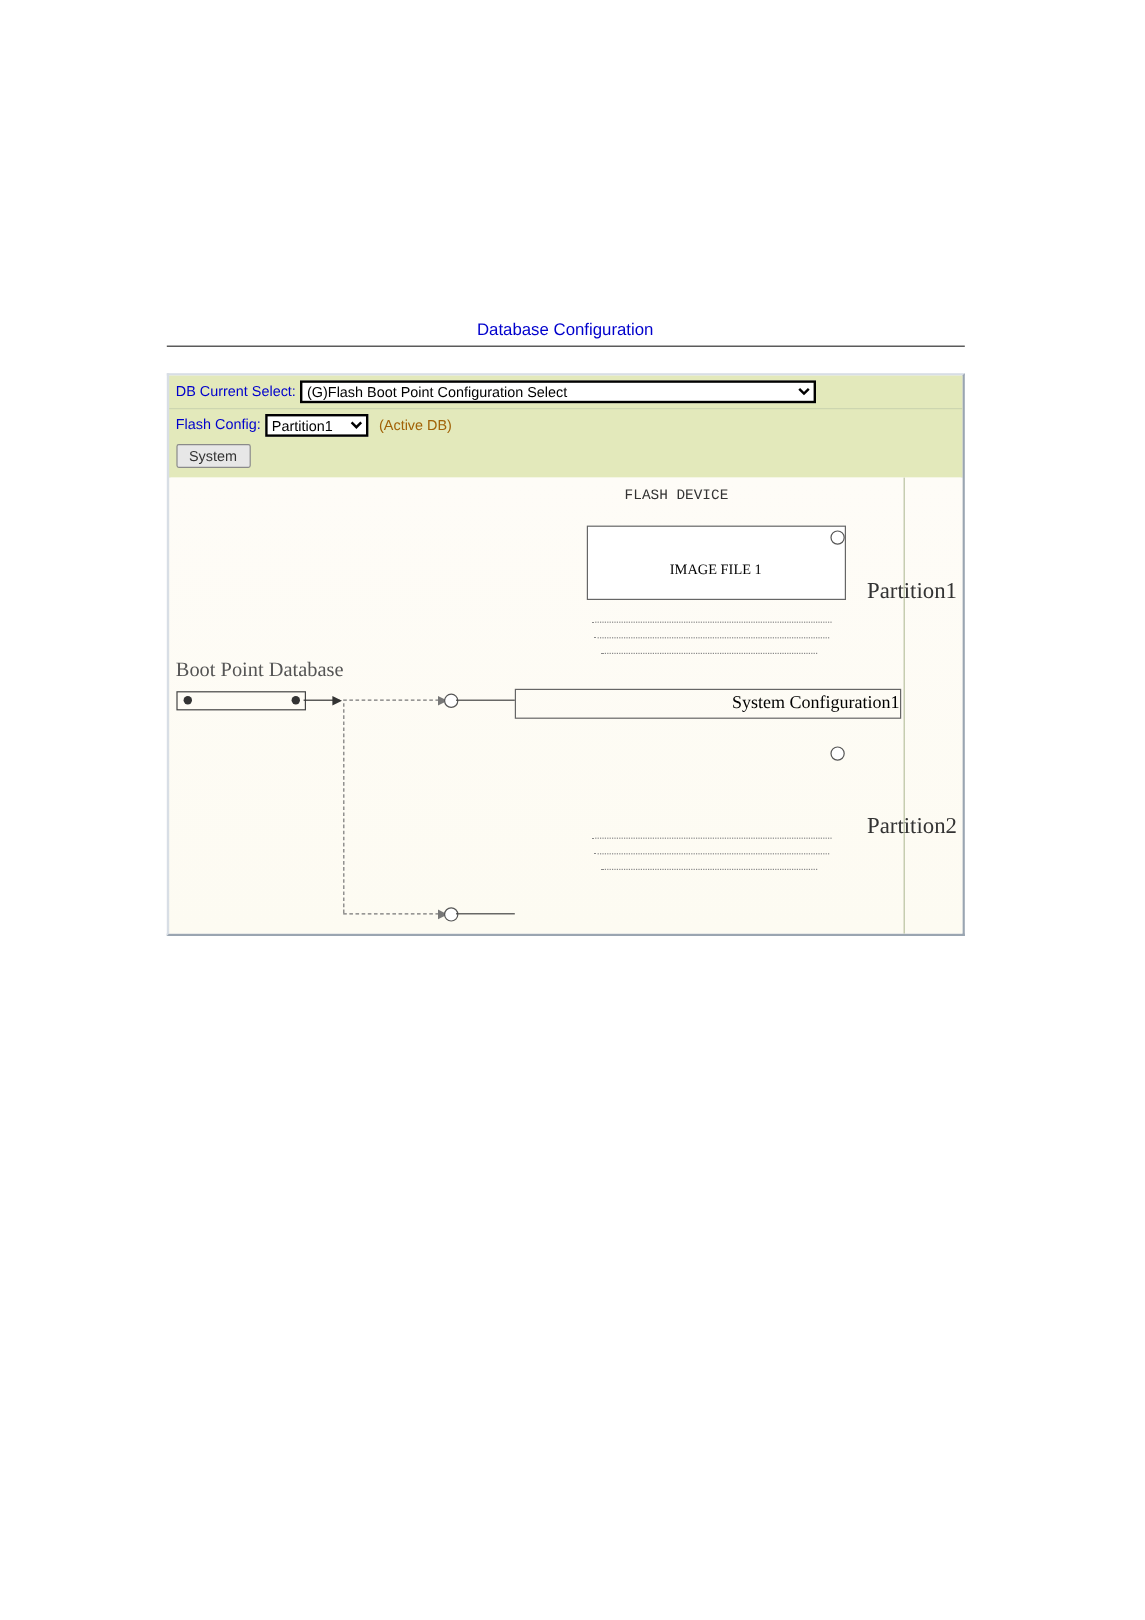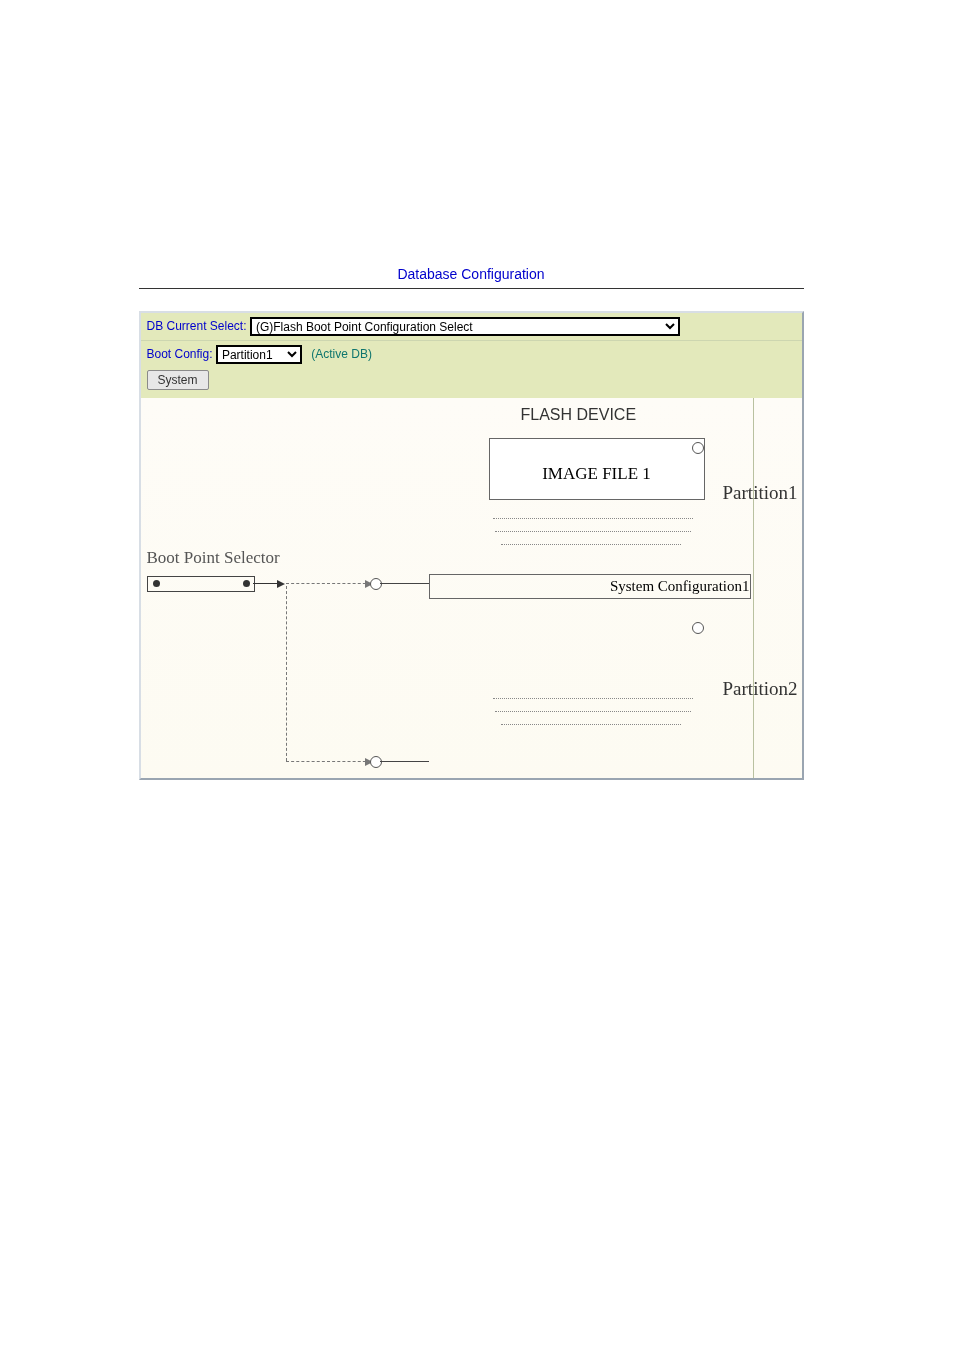--- a/index.html
+++ b/index.html
@@ -9,30 +9,30 @@
   hr.rule{border:none;border-top:1px solid #333;margin:0 0 22px 0;}
   .frame{border:2px solid #9aa5b1;border-left-color:#d8dee5;border-top-color:#d8dee5;
          box-shadow:inset 0 0 0 1px #cdd6dd;}
   .row{padding:4px 6px;font-size:12px;color:#333;}
   .bg-olive{background:#e3e9bb;}
   .label-blue{color:#0000cc;}
   select.native{font-size:12px;height:19px;border:2px solid #000000;background:#fff;
                 vertical-align:middle;}
   #select-db{width:430px;}
   #select-boot{width:86px;}
-  .note{color:#0f766e;margin-left:6px;}
+  .note{color:#a16207;margin-left:6px;}
   .apply{display:inline-block;margin-top:6px;padding:2px 10px;font-size:12px;
          background:#e7e7e7;border:1px solid #8a8a8a;border-radius:2px;cursor:pointer;}
   .diagram{position:relative;height:380px;background:linear-gradient(#fefcf7,#fdfbf2);}
-  .head{font-family:Liberation Sans, sans-serif;font-size:16px;color:#333;}
+  .head{font-family:Liberation Mono, monospace;font-size:12px;color:#333;}
   .serif{font-family:'Times New Roman',serif;}
   .flash{position:absolute;left:380px;top:8px;}
   .box{position:absolute;border:1px solid #666;background:#fff;font-family:'Times New Roman',serif;
        text-align:center;}
-  .img1{left:348px;top:40px;width:214px;height:60px;line-height:70px;font-size:17px;}
+  .img1{left:348px;top:40px;width:214px;height:60px;line-height:70px;font-size:12px;}
   .img2{left:348px;top:220px;width:214px;height:60px;line-height:70px;font-size:18px;}
   .circ{position:absolute;width:10px;height:10px;border:1px solid #555;border-radius:50%;background:#fff;}
   .c1{left:551px;top:44px;} .c2{left:551px;top:224px;}
   .dotline{position:absolute;border-top:1.5px dotted #888;}
   .d1{left:352px;top:120px;width:200px;} .d2{left:354px;top:133px;width:196px;}
   .d3{left:360px;top:146px;width:180px;}
   .d4{left:352px;top:300px;width:200px;} .d5{left:354px;top:313px;width:196px;}
   .d6{left:360px;top:326px;width:180px;}
   .sysbox{position:absolute;left:288px;width:320px;border:1px solid #666;font-family:'Times New Roman',serif;
           font-size:15px;text-align:right;padding:3px 0;background:transparent;}
@@ -72,21 +72,21 @@
 
       <div class="row bg-olive">
         <span class="label-blue">DB Current Select:</span>
         <select id="select-db" class="native">
           <option>(G)Flash Boot Point Configuration Select</option>
         </select>
       </div>
 
 
       <div class="row bg-olive" style="border-top:1px solid #cdd6b0;padding-bottom:8px;">
-        <span class="label-blue">Boot Config:</span>
+        <span class="label-blue">Flash Config:</span>
         <select id="select-boot" class="native">
           <option>Partition1</option>
         </select>
         <span class="note">(Active DB)</span>
         <br>
         <span class="apply">System</span>
       </div>
 
       <div class="diagram">
         <div class="vline vSplit"></div>
@@ -99,21 +99,21 @@
         <div class="dotline d3"></div>
         <div class="sysbox sys1">System Configuration1</div>
         <div class="part p1">Partition1</div>
 
         <div class="circ c2"></div>
         <div class="dotline d4"></div>
         <div class="dotline d5"></div>
         <div class="dotline d6"></div>
         <div class="part p2">Partition2</div>
 
-        <div class="bps serif">Boot Point Selector</div>
+        <div class="bps serif">Boot Point Database</div>
         <div class="selbox"></div>
         <div class="dot dotL"></div>
         <div class="dot dotR"></div>
         <div class="solidArrow"></div>
 
         <div class="dashH dh1"></div>
         <div class="dashV dv"></div>
         <div class="dashH dh2"></div>
 
         <div class="portO o1"></div>

